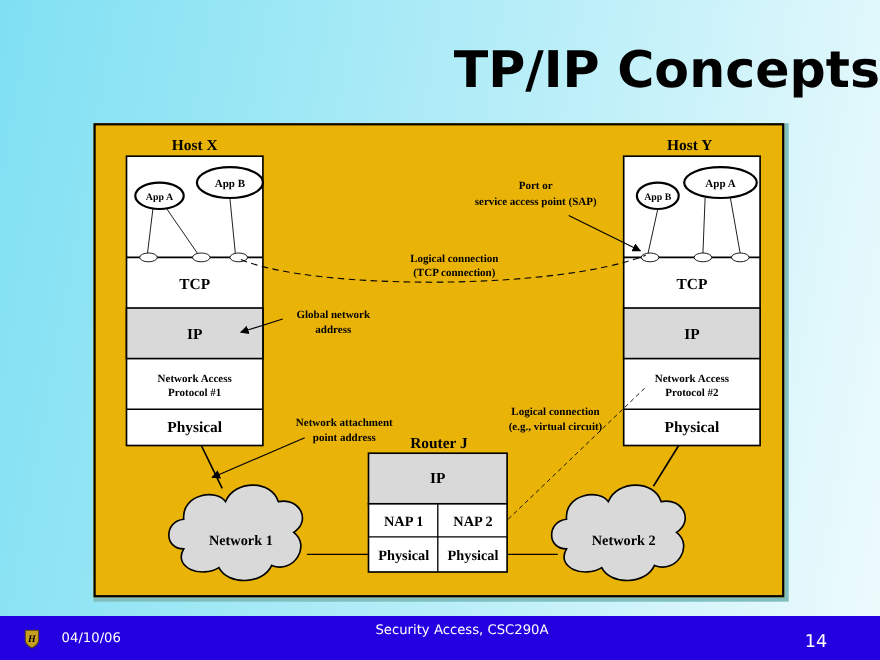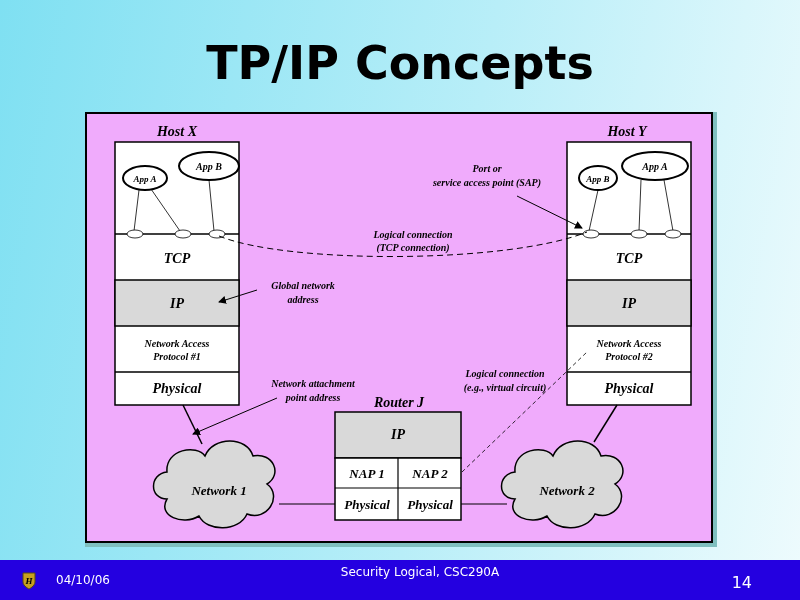--- a/index.html
+++ b/index.html
@@ -2,31 +2,31 @@
 <html><head>
 <meta charset="utf-8">
 <style>
   html, body { margin:0; padding:0; }
   body {
     width:800px; height:600px; overflow:hidden; position:relative;
     background: linear-gradient(100deg, #7fe0f2 0%, #b8eef8 55%, #eefbfd 100%);
     font-family: "DejaVu Sans", sans-serif;
   }
   #slide-title {
-    position:absolute; left:0; top:36px; width:800px; text-align:center;
+    position:absolute; left:0; top:36px; width:800px; text-align:right;
     font-family:"DejaVu Sans", sans-serif; font-weight:bold; font-size:46px;
     color:#000; letter-spacing:0px;
   }
   #diagram-frame {
     position:absolute; left:85px; top:112px; width:632px; height:435px;
     background:#7fbfbf;
   }
   #diagram-canvas {
     position:absolute; left:0; top:0; width:628px; height:431px;
-    background:#f0abfc; border:2px solid #000; box-sizing:border-box;font-style:italic;
+    background:#eab308; border:2px solid #000; box-sizing:border-box;
   }
   svg text { font-family:"Liberation Serif", "DejaVu Serif", serif; font-weight:bold; fill:#000; }
   #footer {
     position:absolute; left:0; top:560px; width:800px; height:40px;
     background:#2400e0; color:#fff;
   }
   #footer .logo {
     position:absolute; left:22px; top:12px; width:14px; height:18px;
   }
   #footer .date {
@@ -156,16 +156,16 @@
   </div>
 </div>
 
 <div id="footer">
   <svg class="logo" viewBox="0 0 14 18">
     <path d="M1 1 L13 1 L13 10 C13 14 7 17 7 17 C7 17 1 14 1 10 Z" fill="#c8a020" stroke="#5a4a10" stroke-width="1"></path>
     <text x="7" y="12" font-size="9" text-anchor="middle" fill="#2400e0" font-family="DejaVu Sans, sans-serif" font-weight="bold" font-style="italic">H</text>
   </svg>
   <div class="date">04/10/06</div>
   <div class="center">
-    <div>Security Logical, CSC290A</div>
+    <div>Security Access, CSC290A</div>
   </div>
   <div class="pagenum">14</div>
 </div>
 
 </body></html>

